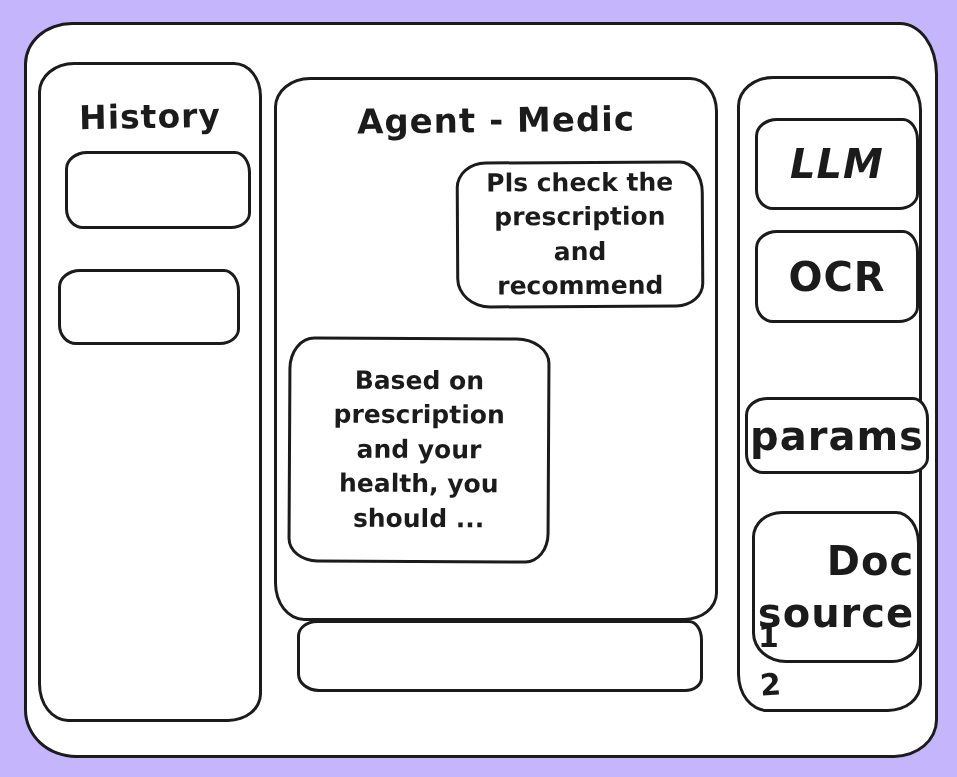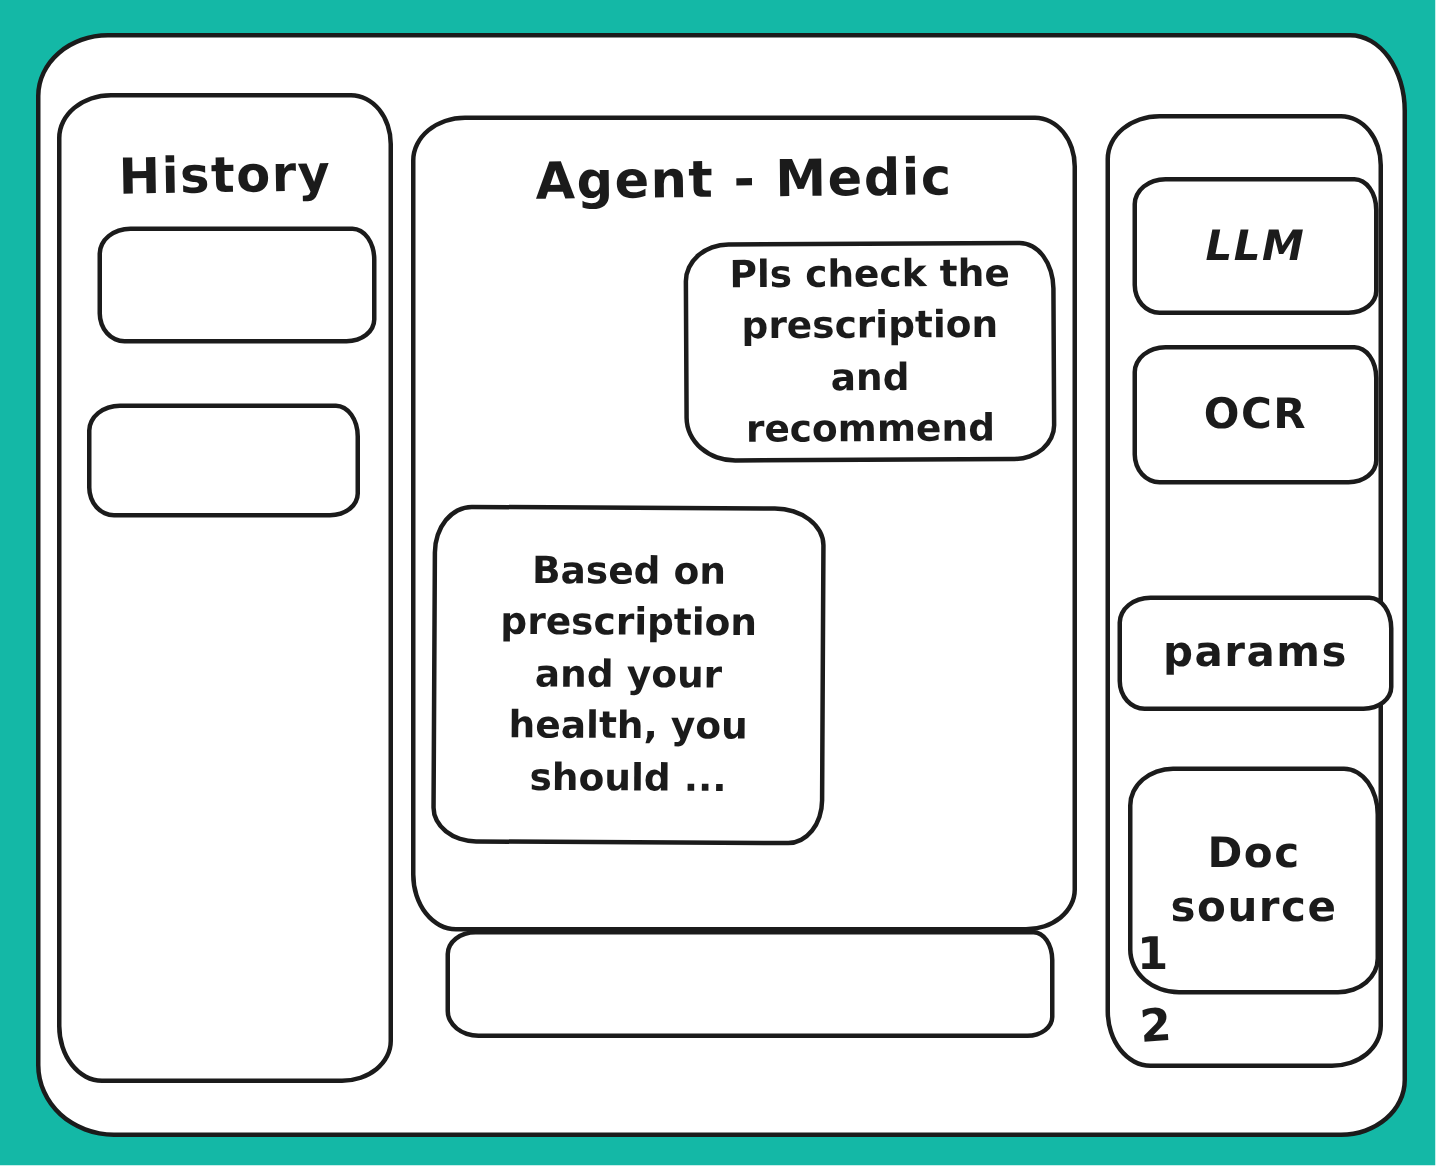--- a/index.html
+++ b/index.html
@@ -4,21 +4,21 @@
 <style>
   html, body {
     margin: 0;
     padding: 0;
     background: #ffffff;
   }
   #app {
     position: relative;
     width: 957px;
     height: 777px;
-    background: #14b8a6;
+    background: #c4b5fd;
     font-family: "DejaVu Sans", sans-serif;
     color: #1b1b1b;
     overflow: hidden;
   }
   .sketch {
     position: absolute;
     border: 3px solid #1b1b1b;
     background: #ffffff;
     box-sizing: border-box;
   }
@@ -43,23 +43,23 @@
     justify-content: center;
     text-align: center;
     font-weight: bold;
     line-height: 1.38;
   }
 
   .side-btn {
     display: flex;
     align-items: center;
     justify-content: center;
-    text-align: center;
+    text-align: right;
     font-weight: bold;
-    font-size: 28px;
+    font-size: 40px;
     letter-spacing: 1px;
     line-height: 1.3;
     cursor: pointer;
   }
 
   .doc-num {
     position: absolute;
     font-size: 30px;
     font-weight: bold;
     cursor: pointer;

